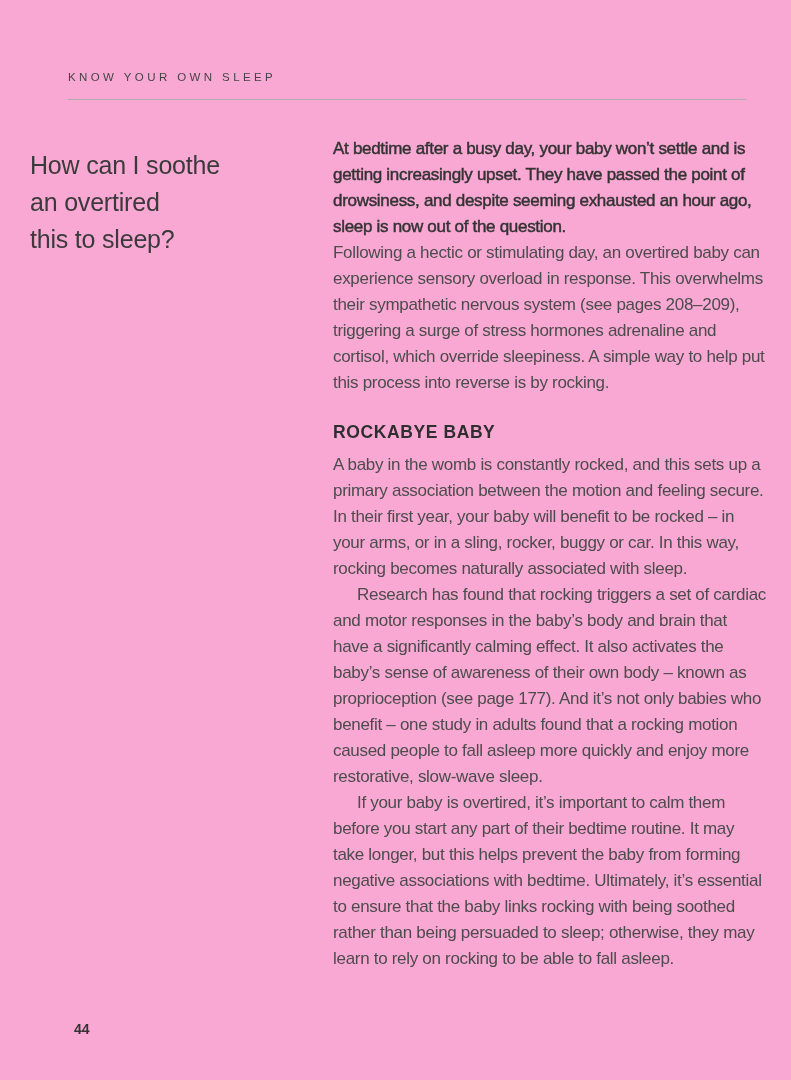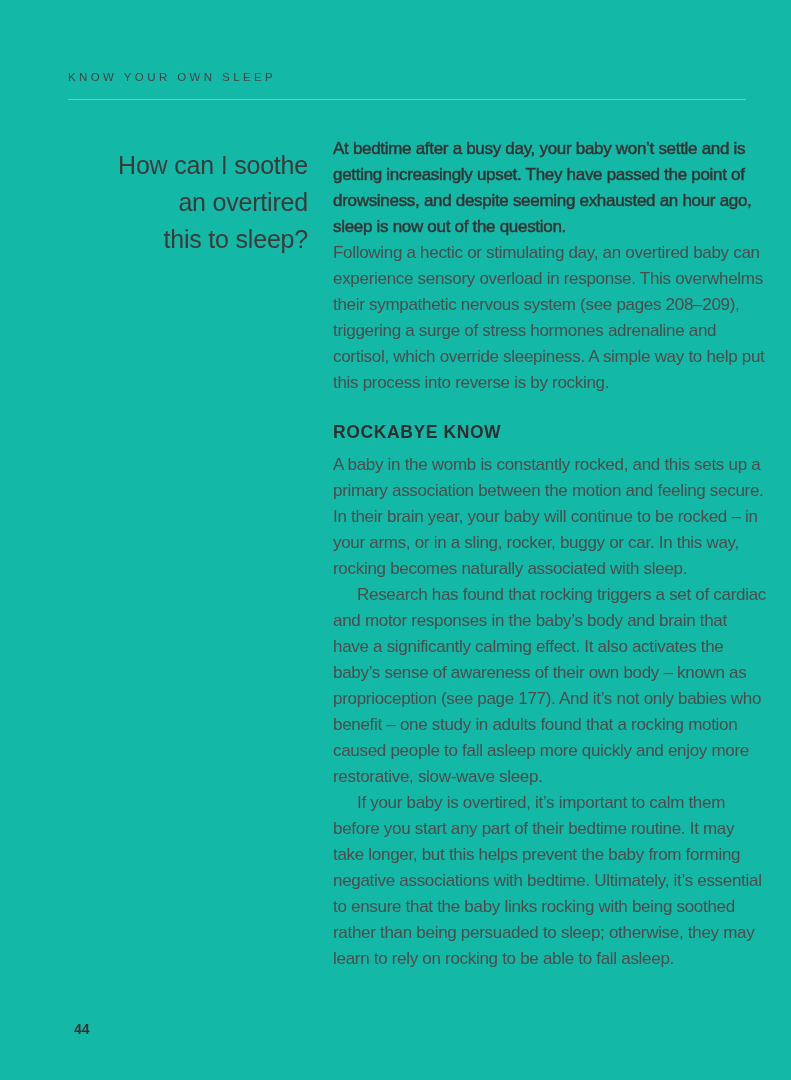--- a/index.html
+++ b/index.html
@@ -1,20 +1,20 @@
 <!DOCTYPE html>
 <html><head>
 <meta charset="utf-8">
 <style>
   html, body { margin: 0; padding: 0; background: #e8e8e8; }
   .page {
     position: relative;
     width: 791px;
     height: 1080px;
-    background: #14b8a6;
+    background: #f9a8d4;
     margin: 0 auto;
     overflow: hidden;
     font-family: "Liberation Sans", sans-serif;
   }
 
   
   .running-head {
     position: absolute;
     left: 68px;
     top: 71px;
@@ -30,21 +30,20 @@
     height: 1px;
     background: #aeaeae;
   }
 
   
   .title-block {
     position: absolute;
     left: 30px;
     top: 147px;
     width: 278px;
-    text-align: right;
     color: #3a3a3a;
     font-size: 25px;
     line-height: 37px;
     letter-spacing: -0.2px;
   }
 
   
   .body-col {
     position: absolute;
     left: 333px;
@@ -117,22 +116,22 @@
 
   <div class="title-block">
     <div>How can I soothe</div>
     <div>an overtired</div>
     <div>this to sleep?</div>
   </div>
 
   <div class="body-col">
     <p class="standfirst">At bedtime after a busy day, your baby won’t settle and is getting increasingly upset. They have passed the point of drowsiness, and despite seeming exhausted an hour ago, sleep is now out of the question.</p>
     <p>Following a hectic or stimulating day, an overtired baby can experience sensory overload in response. This overwhelms their sympathetic nervous system (see pages 208–209), triggering a surge of stress hormones adrenaline and cortisol, which override sleepiness. A simple way to help put this process into reverse is by rocking.</p>
-    <h2 class="section-heading">ROCKABYE KNOW</h2>
-    <p>A baby in the womb is constantly rocked, and this sets up a primary association between the motion and feeling secure. In their brain year, your baby will continue to be rocked – in your arms, or in a sling, rocker, buggy or car. In this way, rocking becomes naturally associated with sleep.</p>
+    <h2 class="section-heading">ROCKABYE BABY</h2>
+    <p>A baby in the womb is constantly rocked, and this sets up a primary association between the motion and feeling secure. In their first year, your baby will benefit to be rocked – in your arms, or in a sling, rocker, buggy or car. In this way, rocking becomes naturally associated with sleep.</p>
     <p class="indent">Research has found that rocking triggers a set of cardiac and motor responses in the baby’s body and brain that have a significantly calming effect. It also activates the baby’s sense of awareness of their own body – known as proprioception (see page 177). And it’s not only babies who benefit – one study in adults found that a rocking motion caused people to fall asleep more quickly and enjoy more restorative, slow-wave sleep.</p>
     <p class="indent">If your baby is overtired, it’s important to calm them before you start any part of their bedtime routine. It may take longer, but this helps prevent the baby from forming negative associations with bedtime. Ultimately, it’s essential to ensure that the baby links rocking with being soothed rather than being persuaded to sleep; otherwise, they may learn to rely on rocking to be able to fall asleep.</p>
   </div>
 
 
   <div class="page-number">44</div>
 
 </div>
 
 </body></html>

